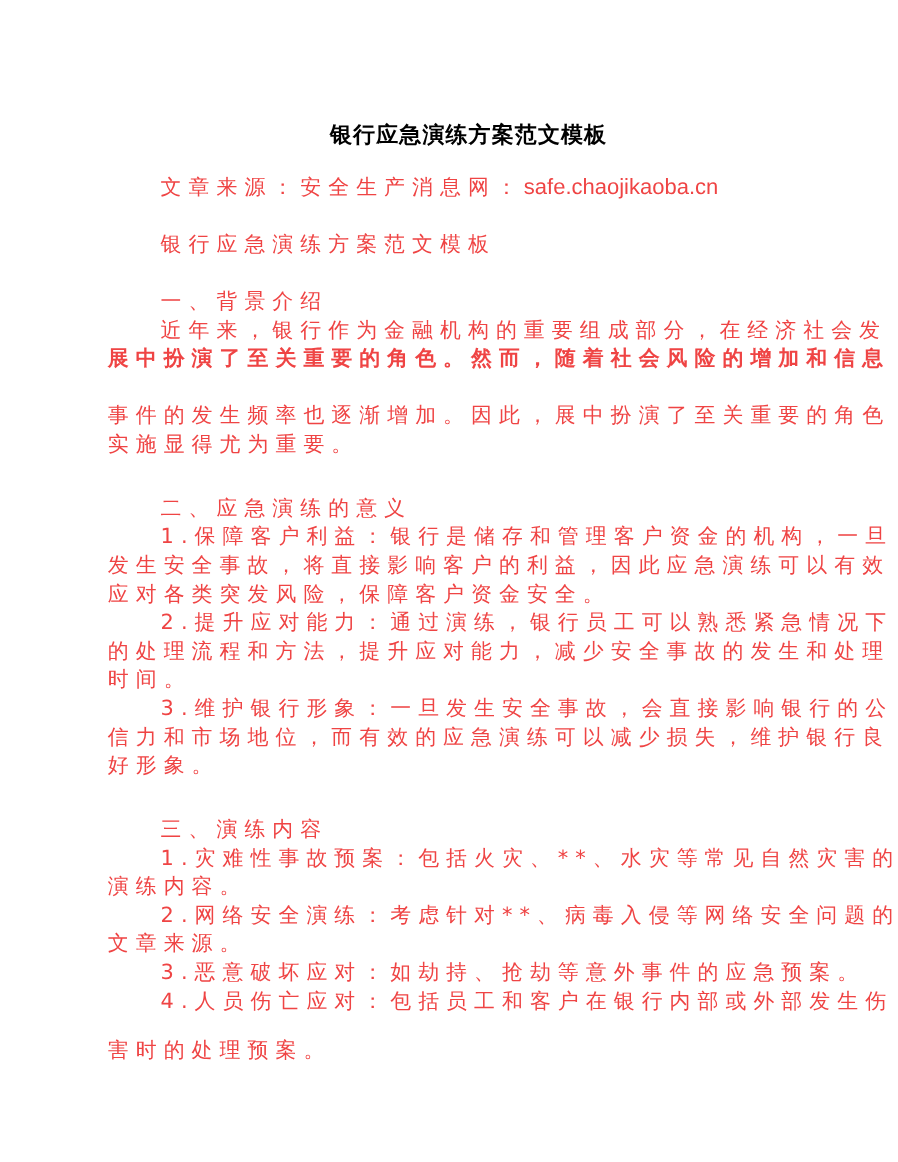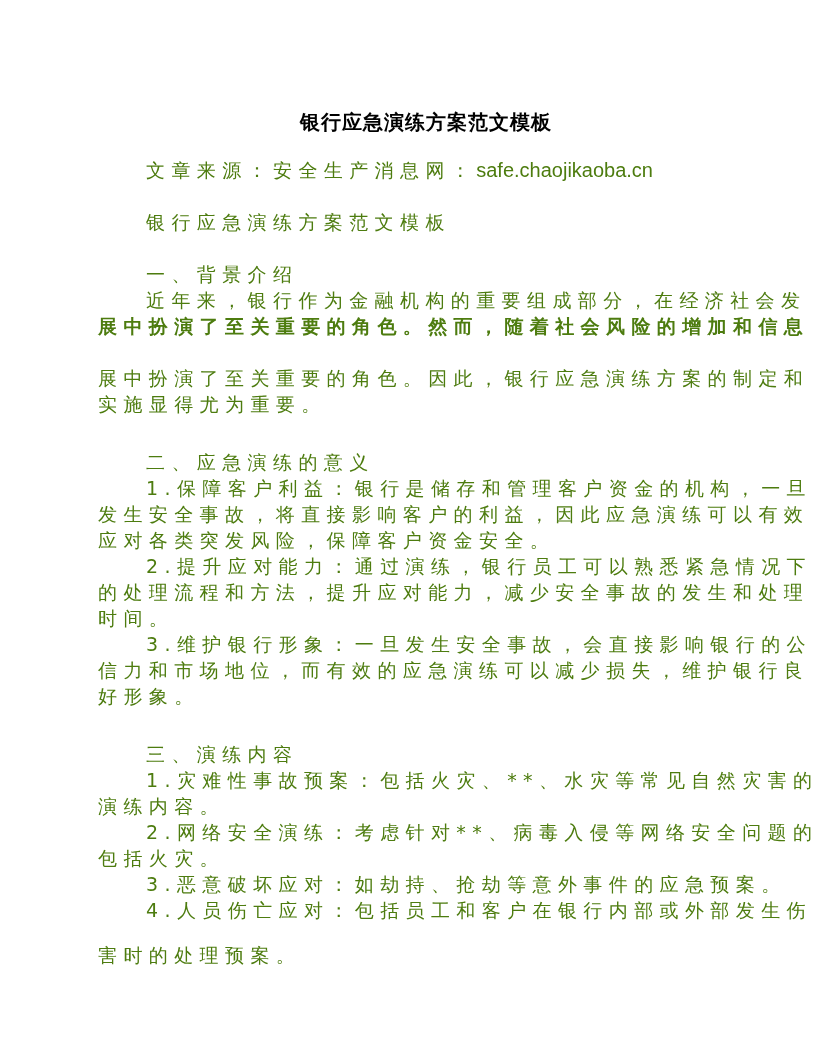--- a/index.html
+++ b/index.html
@@ -35,21 +35,21 @@
       color: #000;
     }
     .line {
       position: absolute;
       left: 98px;
       width: 600px;
       font-size: 19px;
       line-height: 26px;
       letter-spacing: 6.4px;
       white-space: nowrap;
-      color: #4d7c0f;
+      color: #ef4444;
     }
     .indent { left: 146px; }
     .source .url {
       letter-spacing: 0;
       font-family: "Liberation Sans", sans-serif;
       font-size: 20px;
     }
   </style>
 </head>
 <body>
@@ -60,36 +60,36 @@
 
   <div class="line indent source" style="top:157px;">
     <span>文章来源：安全生产消息网：</span><span class="url">safe.chaojikaoba.cn</span>
   </div>
 
   <div class="line indent" style="top:209px;">银行应急演练方案范文模板</div>
 
   <div class="line indent" style="top:261px;">一、背景介绍</div>
   <div class="line indent" style="top:287px;">近年来，银行作为金融机构的重要组成部分，在经济社会发</div>
   <div class="line" style="top:313px;font-weight:bold;">展中扮演了至关重要的角色。然而，随着社会风险的增加和信息</div>
-  <div class="line" style="top:365px;">展中扮演了至关重要的角色。因此，银行应急演练方案的制定和</div>
+  <div class="line" style="top:365px;">事件的发生频率也逐渐增加。因此，展中扮演了至关重要的角色</div>
   <div class="line" style="top:391px;">实施显得尤为重要。</div>
 
   <div class="line indent" style="top:449px;">二、应急演练的意义</div>
   <div class="line indent" style="top:475px;">1.保障客户利益：银行是储存和管理客户资金的机构，一旦</div>
   <div class="line" style="top:501px;">发生安全事故，将直接影响客户的利益，因此应急演练可以有效</div>
   <div class="line" style="top:527px;">应对各类突发风险，保障客户资金安全。</div>
   <div class="line indent" style="top:553px;">2.提升应对能力：通过演练，银行员工可以熟悉紧急情况下</div>
   <div class="line" style="top:579px;">的处理流程和方法，提升应对能力，减少安全事故的发生和处理</div>
   <div class="line" style="top:605px;">时间。</div>
   <div class="line indent" style="top:631px;">3.维护银行形象：一旦发生安全事故，会直接影响银行的公</div>
   <div class="line" style="top:657px;">信力和市场地位，而有效的应急演练可以减少损失，维护银行良</div>
   <div class="line" style="top:683px;">好形象。</div>
 
   <div class="line indent" style="top:741px;">三、演练内容</div>
   <div class="line indent" style="top:767px;">1.灾难性事故预案：包括火灾、**、水灾等常见自然灾害的</div>
   <div class="line" style="top:793px;">演练内容。</div>
   <div class="line indent" style="top:819px;">2.网络安全演练：考虑针对**、病毒入侵等网络安全问题的</div>
-  <div class="line" style="top:845px;">包括火灾。</div>
+  <div class="line" style="top:845px;">文章来源。</div>
   <div class="line indent" style="top:871px;">3.恶意破坏应对：如劫持、抢劫等意外事件的应急预案。</div>
   <div class="line indent" style="top:897px;">4.人员伤亡应对：包括员工和客户在银行内部或外部发生伤</div>
   <div class="line" style="top:923px;margin-top:19px;">害时的处理预案。</div>
 
 </div>
 
 </body></html>

